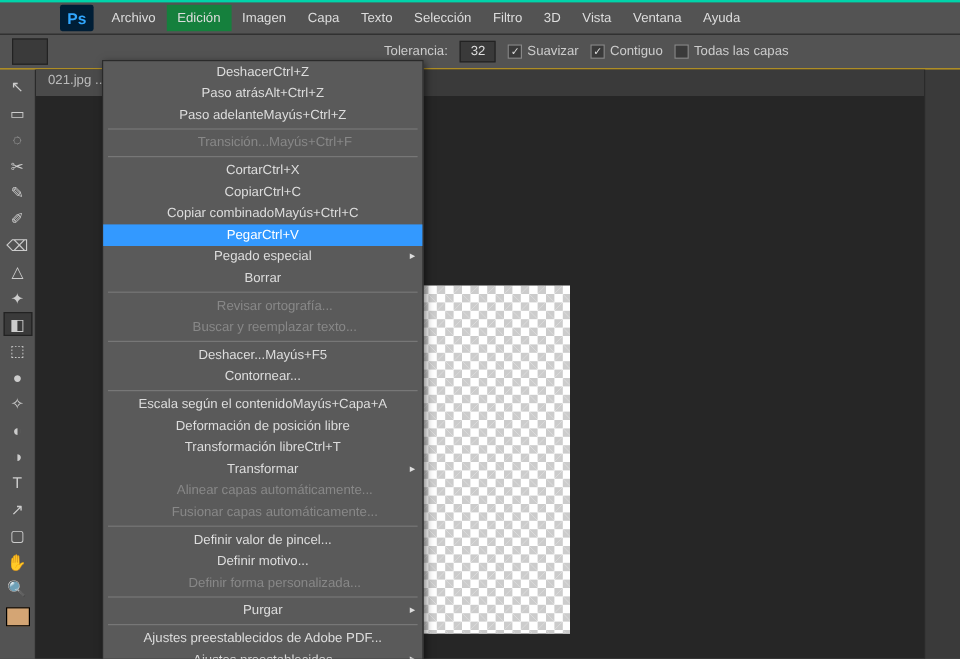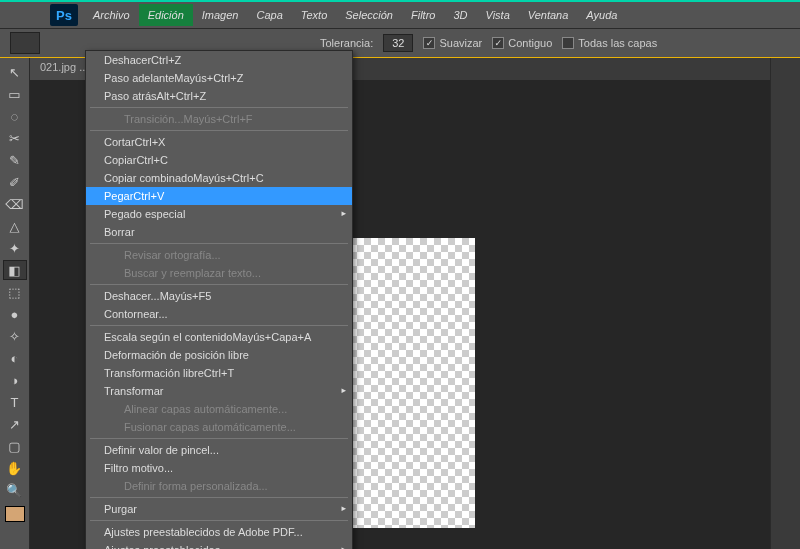--- a/index.html
+++ b/index.html
@@ -1,19 +1,19 @@
 <!DOCTYPE html>
 <html><head>
 <meta charset="utf-8">
 <style>
 * { margin: 0; padding: 0; box-sizing: border-box; font-family: Tahoma, Arial, sans-serif; font-size: 11px; }
 body { background: #535353; width: 800px; height: 549px; overflow: hidden; position: relative; }
 .topbar { background: #535353; border-top: 2px solid #00d4aa; height: 28px; display: flex; align-items: center; padding-left: 44px; }
 .ps-logo { width: 28px; height: 22px; background: #001e36; color: #31a8ff; font-weight: bold; font-size: 13px; display: flex; align-items: center; justify-content: center; margin: 0 6px; border-radius: 2px; }
-.menubar { display: flex; font-style: italic; }
+.menubar { display: flex; }
 .menu-item { color: #ddd; padding: 5px 9px; cursor: pointer; }
 .menu-item.active { background: #15803d; }
 .optionsbar { background: #535353; height: 30px; border-top: 1px solid #2a2a2a; border-bottom: 1px solid #eab308; display: flex; align-items: center; padding-left: 10px; gap: 10px; }
 .tool-preview { width: 30px; height: 22px; background: #3a3a3a; border: 1px solid #222; }
 .opt-label { color: #ccc; }
 .opt-num { background: #3a3a3a; color: #ddd; padding: 2px 8px; border: 1px solid #222; text-align: center; }
 .opt-check { display: flex; align-items: center; gap: 4px; color: #ccc; }
 .chk { width: 12px; height: 12px; border: 1px solid #888; background: #3a3a3a; display: flex; align-items: center; justify-content: center; color: #ddd; font-size: 9px; }
 .workspace { display: flex; height: calc(549px - 58px); }
 .toolbox { width: 30px; background: #535353; border-right: 1px solid #2a2a2a; display: flex; flex-direction: column; align-items: center; padding-top: 4px; gap: 2px; }
@@ -28,21 +28,21 @@
     linear-gradient(45deg, #ccc 25%, transparent 25%),
     linear-gradient(-45deg, #ccc 25%, transparent 25%),
     linear-gradient(45deg, transparent 75%, #ccc 75%),
     linear-gradient(-45deg, transparent 75%, #ccc 75%);
   background-size: 14px 14px;
   background-position: 0 0, 0 7px, 7px -7px, -7px 0;
   background-color: #fff;
 }
 .right-panels { width: 30px; background: #3a3a3a; border-left: 1px solid #2a2a2a; }
 .dropdown { position: absolute; top: 50px; left: 85px; width: 268px; background: #5a5a5a; border: 1px solid #2a2a2a; box-shadow: 2px 2px 6px rgba(0,0,0,0.5); }
-.dd-row { display: flex; justify-content: flex-start; padding: 3px 18px 3px 18px; color: #ddd; cursor: default; position: relative; }
+.dd-row { display: flex; justify-content: center; padding: 3px 18px 3px 18px; color: #ddd; cursor: default; position: relative; }
 .dd-row.hl { background: #3399ff; color: #fff; }
 .dd-row.dis { color: #888; margin-left: 20px; }
 .dd-sep { height: 1px; background: #777; margin: 2px 4px; }
 .dd-sub::after { content: "▸"; position: absolute; right: 6px; font-size: 9px; }
 </style>
 </head>
 <body>
 
 <div class="topbar">
   <div class="ps-logo">Ps</div>
@@ -112,26 +112,26 @@
   </div>
   <div class="right-panels"></div>
 </div>
 
 <div class="dropdown" id="dropdown">
     <div class="dd-row">
       <span>Deshacer</span>
       <span>Ctrl+Z</span>
     </div>
     <div class="dd-row">
+      <span>Paso atrás</span>
+      <span>Alt+Ctrl+Z</span>
+    </div>
+    <div class="dd-row">
       <span>Paso adelante</span>
       <span>Mayús+Ctrl+Z</span>
-    </div>
-    <div class="dd-row">
-      <span>Paso atrás</span>
-      <span>Alt+Ctrl+Z</span>
     </div>
     <div class="dd-sep"></div>
     <div class="dd-row dis">
       <span>Transición...</span>
       <span>Mayús+Ctrl+F</span>
     </div>
     <div class="dd-sep"></div>
     <div class="dd-row">
       <span>Cortar</span>
       <span>Ctrl+X</span>
@@ -188,21 +188,21 @@
       <span>Alinear capas automáticamente...</span>
     </div>
     <div class="dd-row dis">
       <span>Fusionar capas automáticamente...</span>
     </div>
     <div class="dd-sep"></div>
     <div class="dd-row">
       <span>Definir valor de pincel...</span>
     </div>
     <div class="dd-row">
-      <span>Filtro motivo...</span>
+      <span>Definir motivo...</span>
     </div>
     <div class="dd-row dis">
       <span>Definir forma personalizada...</span>
     </div>
     <div class="dd-sep"></div>
     <div class="dd-row dd-sub">
       <span>Purgar</span>
     </div>
     <div class="dd-sep"></div>
     <div class="dd-row">

